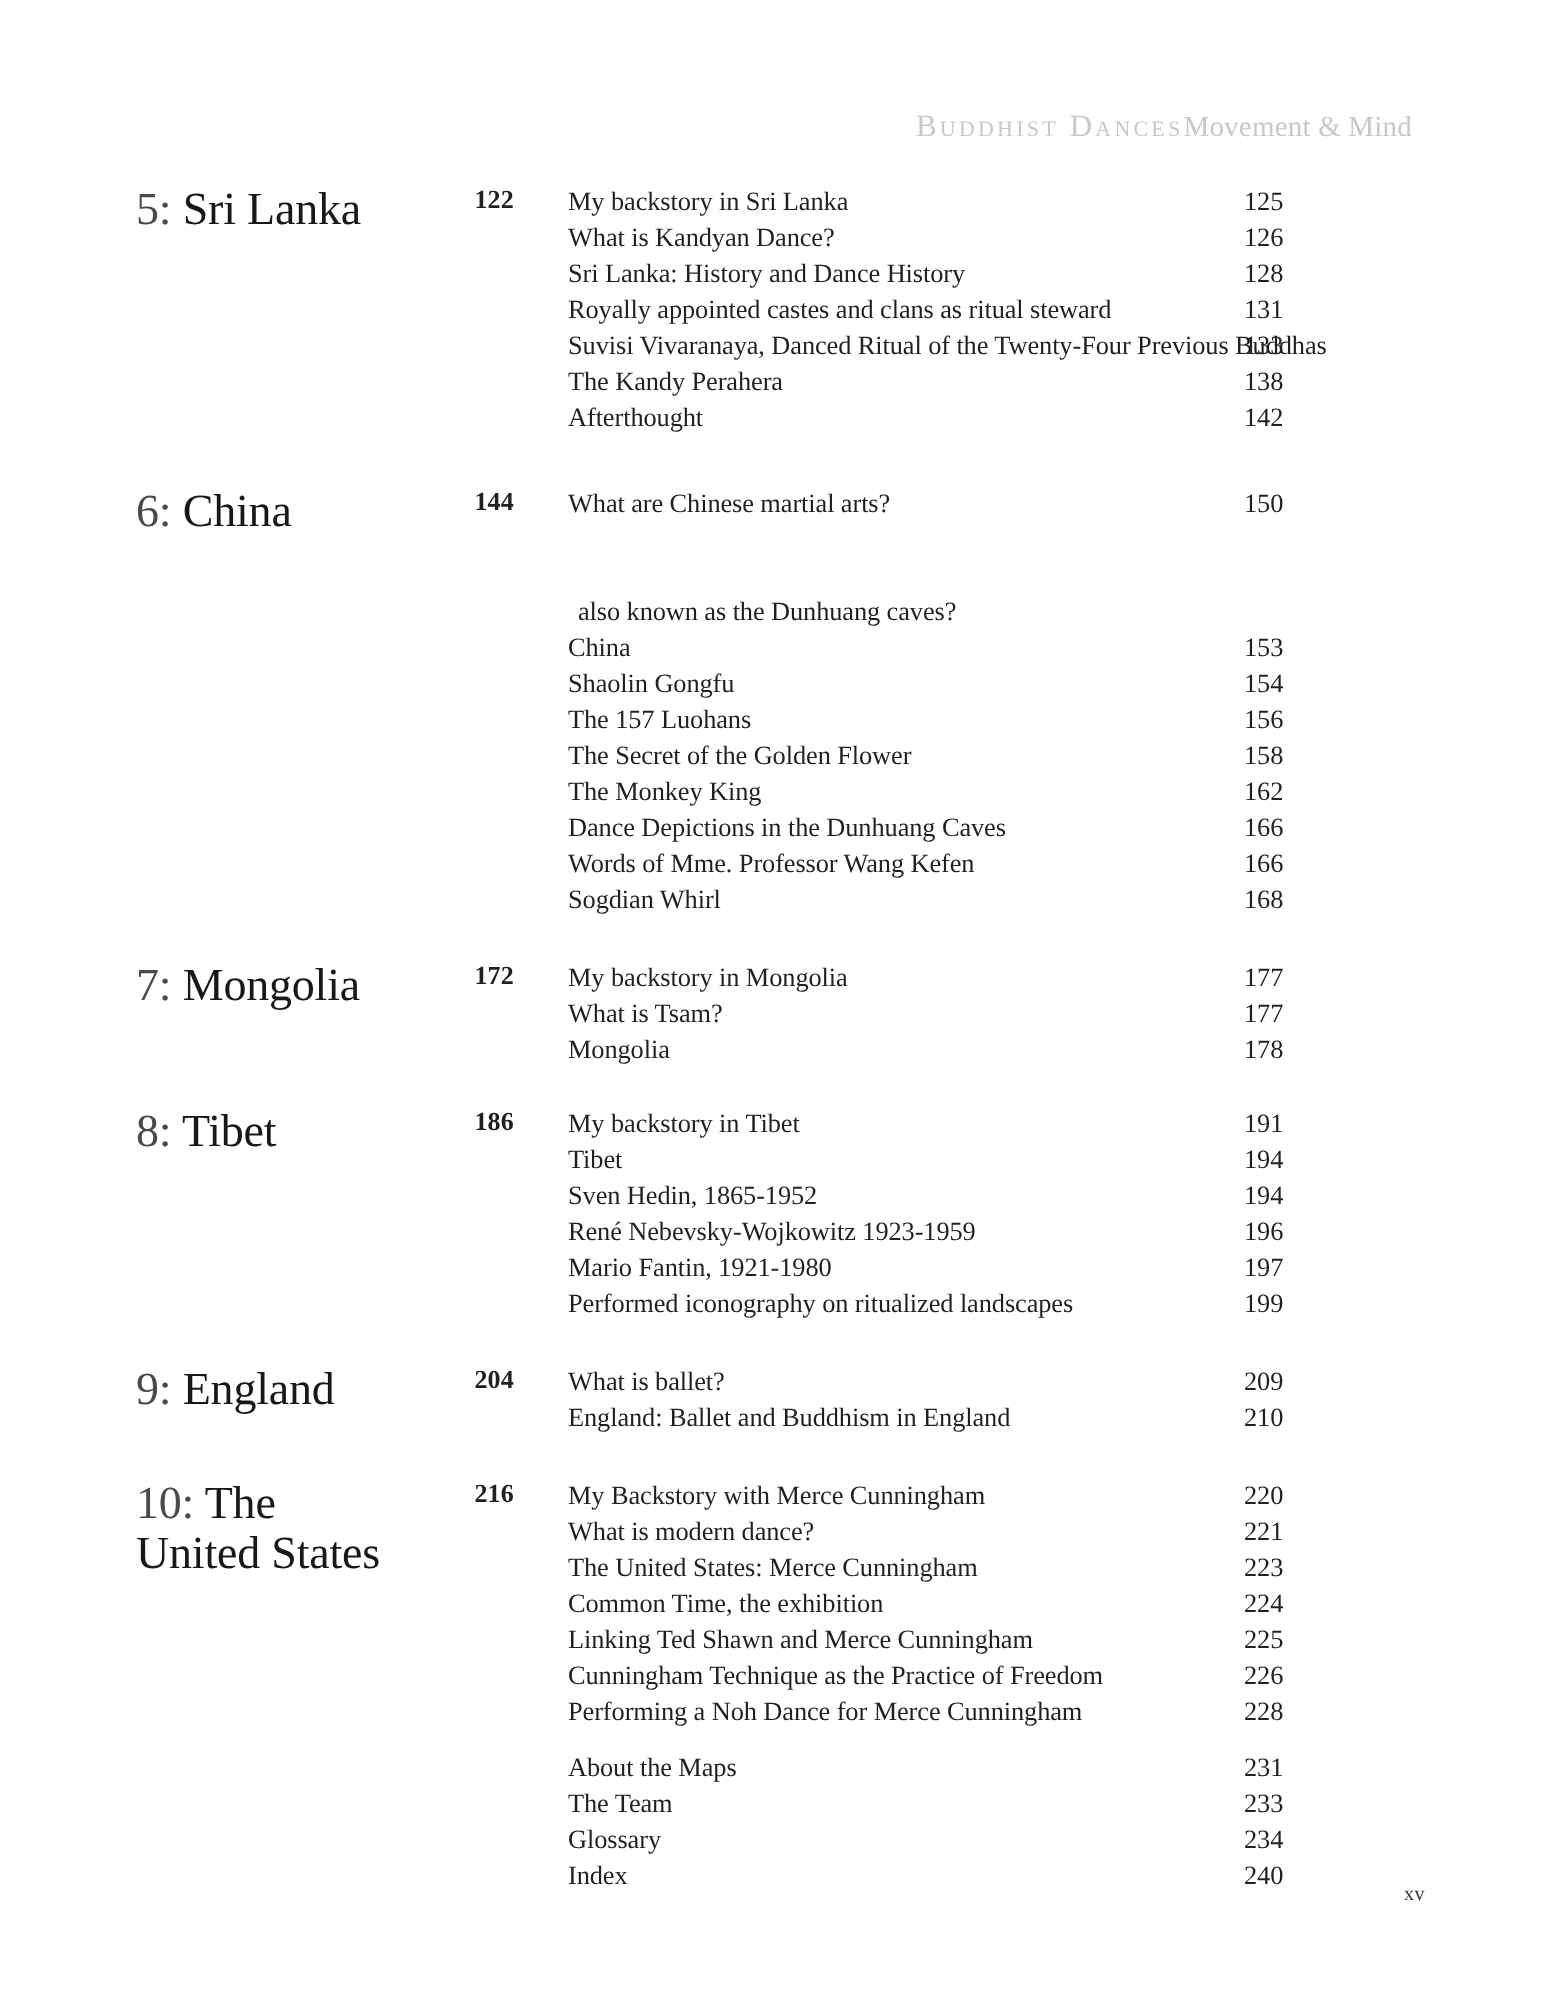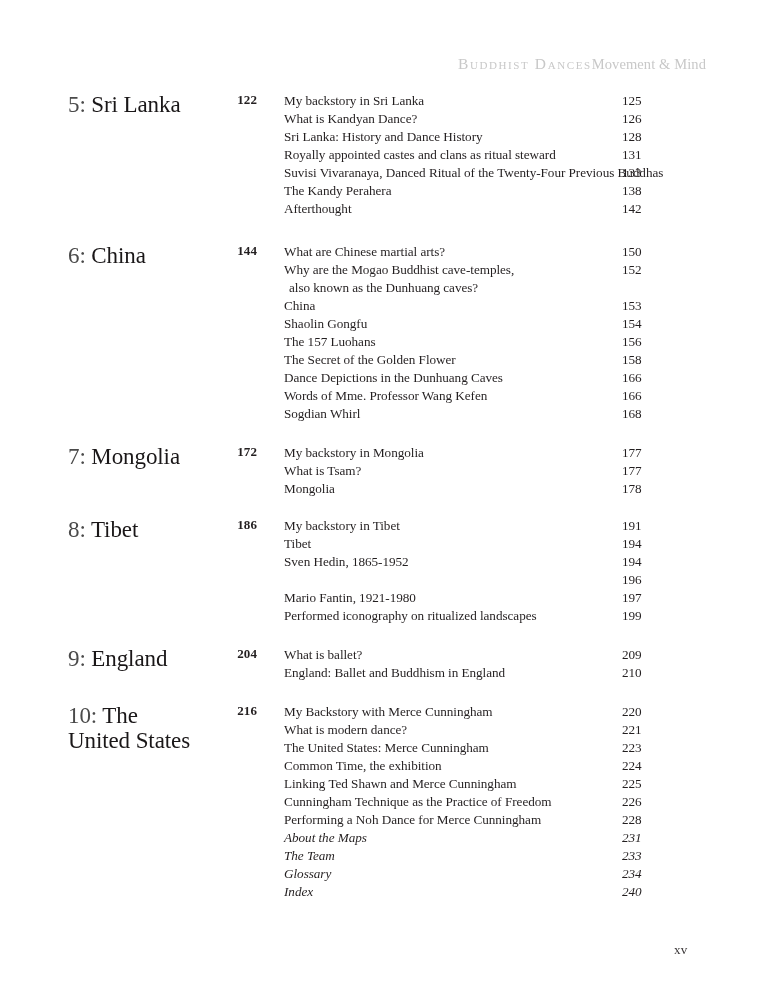--- a/index.html
+++ b/index.html
@@ -88,42 +88,43 @@
     position: relative;
     height: 18px;
     line-height: 18px;
     font-size: 13.2px;
     letter-spacing: -0.05px;
     white-space: nowrap;
     color: #231f20;
   }
   .entry.cont {
     padding-left: 5px;
+    margin-top: 36px;
   }
   .entry .label {
     display: inline-block;
   }
   .entry .pg {
     position: absolute;
     left: 338px;
     top: 0;
     width: 40px;
     text-align: left;
     font-size: 13.2px;
   }
 
   .backmatter {
-    font-style: italic;
+    margin-top: 10px;
   }
 
   #folio {
     position: absolute;
-    left: 674px;
+    left: 702px;
     top: 942px;
-    font-size: 13px;
+    font-size: 10px;
     color: #3a3637;
     letter-spacing: .3px;
   }
 </style>
 </head>
 <body>
 
 <div id="running-head">
   <span class="smallcaps">Buddhist Dances</span><span class="sub">Movement &amp; Mind</span>
 </div>
@@ -140,26 +141,26 @@
         <div class="entry"><span class="label">Suvisi Vivaranaya, Danced Ritual of the Twenty-Four Previous Buddhas</span><span class="pg">133</span></div>
         <div class="entry"><span class="label">The Kandy Perahera</span><span class="pg">138</span></div>
         <div class="entry"><span class="label">Afterthought</span><span class="pg">142</span></div>
       </div>
     </div>
     <div class="chapter" style="margin-top: 25px;">
       <div class="chap-head"><span class="chap-num">6:</span> <span class="chap-title">China</span></div>
       <div class="chap-page">144</div>
       <div class="entries">
         <div class="entry"><span class="label">What are Chinese martial arts?</span><span class="pg">150</span></div>
-        <div class="entry"><span class="label">Why are the Mogao Buddhist cave-temples,</span><span class="pg">152</span></div>
         <div class="entry cont"><span class="label">also known as the Dunhuang caves?</span><span class="pg"></span></div>
         <div class="entry"><span class="label">China</span><span class="pg">153</span></div>
         <div class="entry"><span class="label">Shaolin Gongfu</span><span class="pg">154</span></div>
         <div class="entry"><span class="label">The 157 Luohans</span><span class="pg">156</span></div>
         <div class="entry"><span class="label">The Secret of the Golden Flower</span><span class="pg">158</span></div>
+        <div class="entry"><span class="label">The Monkey King</span><span class="pg">162</span></div>
         <div class="entry"><span class="label">Dance Depictions in the Dunhuang Caves</span><span class="pg">166</span></div>
         <div class="entry"><span class="label">Words of Mme. Professor Wang Kefen</span><span class="pg">166</span></div>
         <div class="entry"><span class="label">Sogdian Whirl</span><span class="pg">168</span></div>
       </div>
     </div>
     <div class="chapter" style="margin-top: 21px;">
       <div class="chap-head"><span class="chap-num">7:</span> <span class="chap-title">Mongolia</span></div>
       <div class="chap-page">172</div>
       <div class="entries">
         <div class="entry"><span class="label">My backstory in Mongolia</span><span class="pg">177</span></div>
@@ -167,21 +168,21 @@
         <div class="entry"><span class="label">Mongolia</span><span class="pg">178</span></div>
       </div>
     </div>
     <div class="chapter" style="margin-top: 19px;">
       <div class="chap-head"><span class="chap-num">8:</span> <span class="chap-title">Tibet</span></div>
       <div class="chap-page">186</div>
       <div class="entries">
         <div class="entry"><span class="label">My backstory in Tibet</span><span class="pg">191</span></div>
         <div class="entry"><span class="label">Tibet</span><span class="pg">194</span></div>
         <div class="entry"><span class="label">Sven Hedin, 1865-1952</span><span class="pg">194</span></div>
-        <div class="entry"><span class="pg">196</span></div>
+        <div class="entry"><span class="label">René Nebevsky-Wojkowitz 1923-1959</span><span class="pg">196</span></div>
         <div class="entry"><span class="label">Mario Fantin, 1921-1980</span><span class="pg">197</span></div>
         <div class="entry"><span class="label">Performed iconography on ritualized landscapes</span><span class="pg">199</span></div>
       </div>
     </div>
     <div class="chapter" style="margin-top: 21px;">
       <div class="chap-head"><span class="chap-num">9:</span> <span class="chap-title">England</span></div>
       <div class="chap-page">204</div>
       <div class="entries">
         <div class="entry"><span class="label">What is ballet?</span><span class="pg">209</span></div>
         <div class="entry"><span class="label">England: Ballet and Buddhism in England</span><span class="pg">210</span></div>

